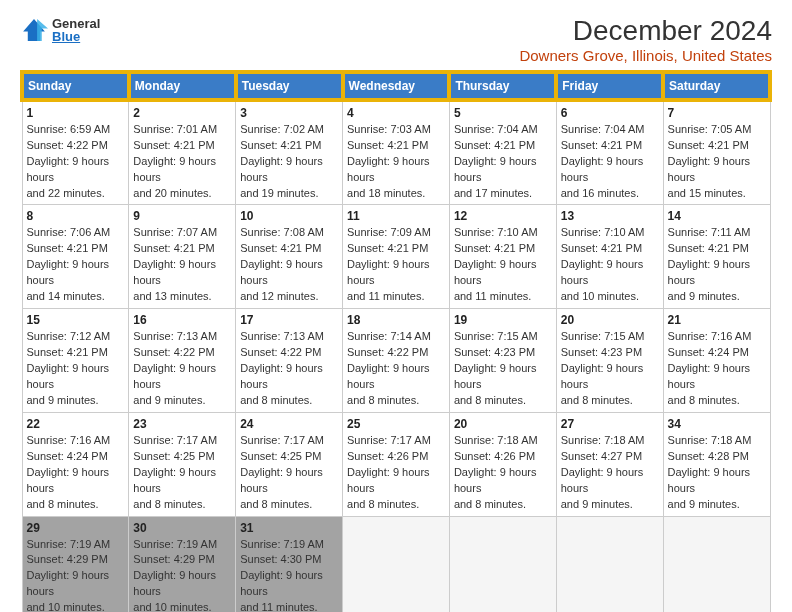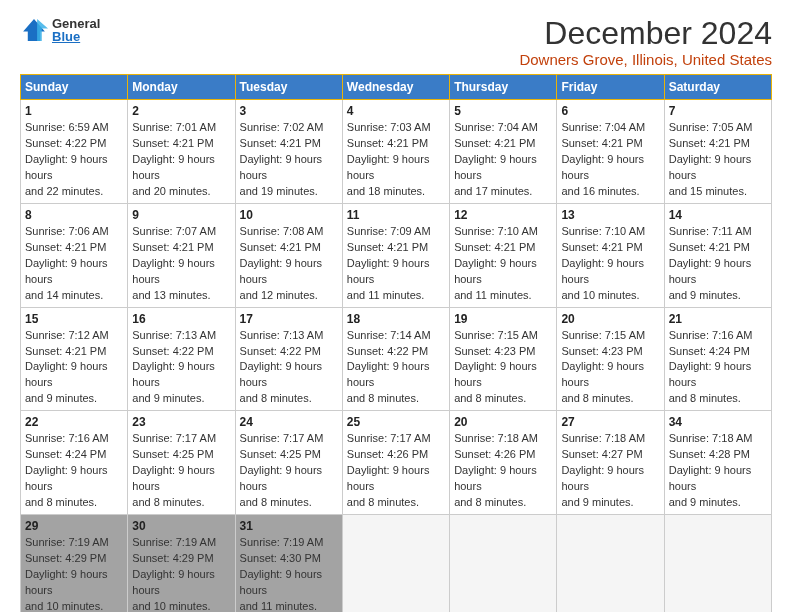--- a/index.html
+++ b/index.html
@@ -45,21 +45,21 @@
       text-decoration: underline;
     }
     .logo-icon {
       width: 28px;
       height: 28px;
     }
     .title-block {
       text-align: right;
     }
     .main-title {
-      font-size: 32px;
+      font-size: 28px;
       font-weight: normal;
       color: #333;
       line-height: 1.1;
     }
     .subtitle {
       font-size: 15px;
       color: #c2410c;
     }
     .calendar {
       flex: 1;
@@ -67,21 +67,21 @@
       width: 100%;
       table-layout: fixed;
     }
     .calendar thead tr th {
       background: #3a7cc7;
       color: #fff;
       font-size: 12px;
       font-weight: bold;
       padding: 5px 4px;
       text-align: left;
-      border: 1px solid #eab308;
+      border: 4px solid #eab308;
     }
     .calendar tbody tr td {
       border: 1px solid #ccc;
       vertical-align: top;
       padding: 4px 4px 3px 4px;
       font-size: 9.5px;
       color: #333;
       background: #fff;
       height: 88px;
     }

